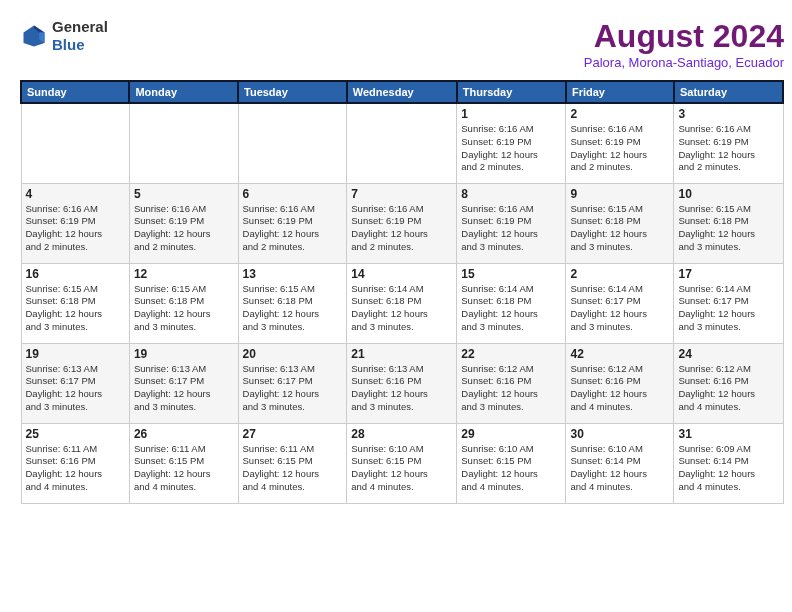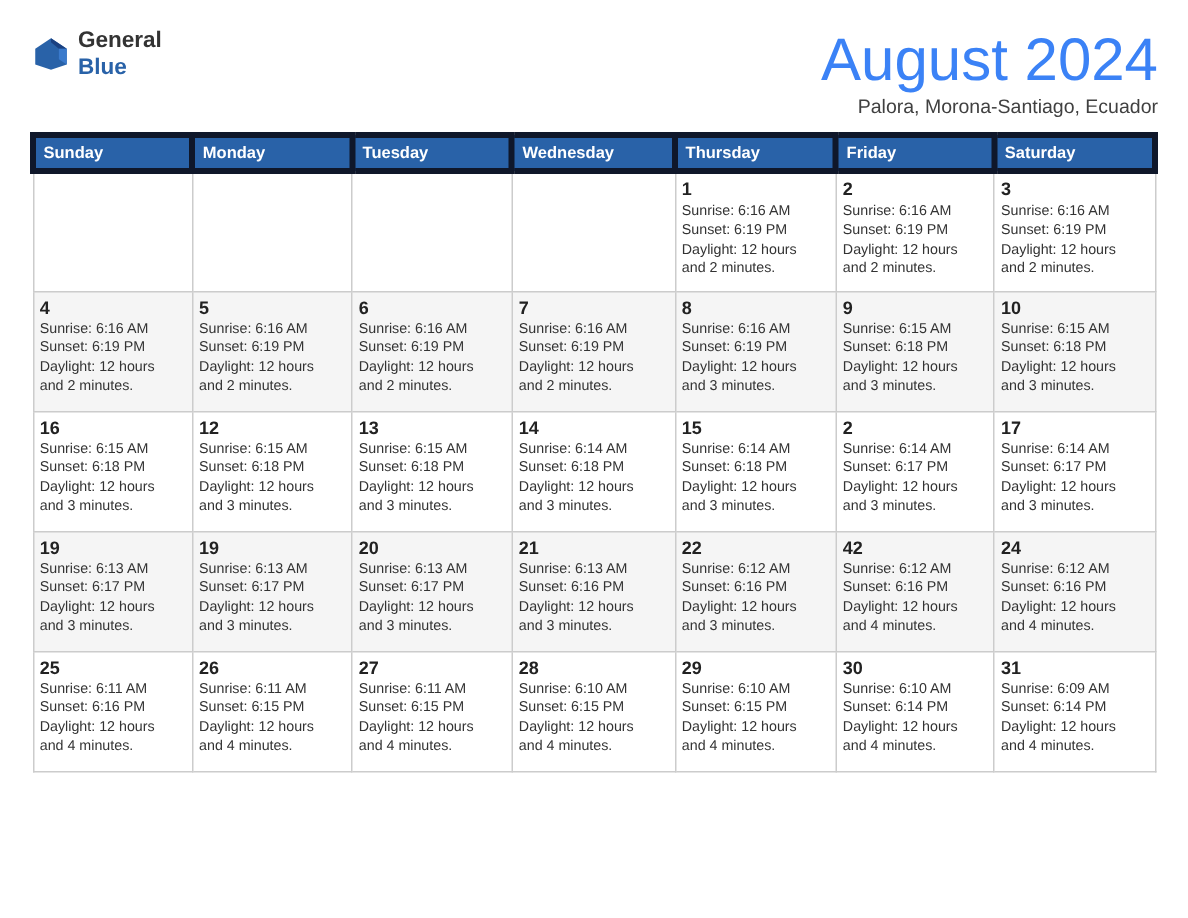--- a/index.html
+++ b/index.html
@@ -6,21 +6,21 @@
     body {
       font-family: Arial, sans-serif;
       background: #fff;
       width: 792px;
       height: 612px;
       overflow: hidden;
     }
     .page {
       width: 792px;
       height: 612px;
-      padding: 18px 20px 12px 20px;
+      padding: 18px 8px 12px 20px;
     }
     .header {
       display: flex;
       justify-content: space-between;
       align-items: flex-start;
       margin-bottom: 10px;
     }
     .logo {
       display: flex;
       align-items: center;
@@ -34,41 +34,41 @@
     .logo-general { color: #333; }
     .logo-blue { color: #2962a8; }
     .logo-icon {
       width: 28px;
       height: 28px;
     }
     .title-block {
       text-align: right;
     }
     .month-title {
-      font-size: 40px;
-      font-weight: normal;
-      color: #3b82f6;
+      font-size: 32px;
+      font-weight: bold;
+      color: #701a75;
     }
     .location {
       font-size: 13px;
-      color: #404040;
+      color: #6d28d9;
     }
     .calendar {
       width: 100%;
       border-collapse: collapse;
       font-size: 10px;
     }
     .calendar th {
       background: #2962a8;
       color: #fff;
       text-align: left;
       padding: 4px 5px;
       font-size: 11px;
       font-weight: bold;
-      border: 4px solid #0f172a;
+      border: 2px solid #0f172a;
     }
     .calendar td {
       border: 1px solid #ccc;
       vertical-align: top;
       padding: 3px 4px;
       width: 113px;
       height: 80px;
       background: #fff;
     }
     .calendar tr:nth-child(even) td {

